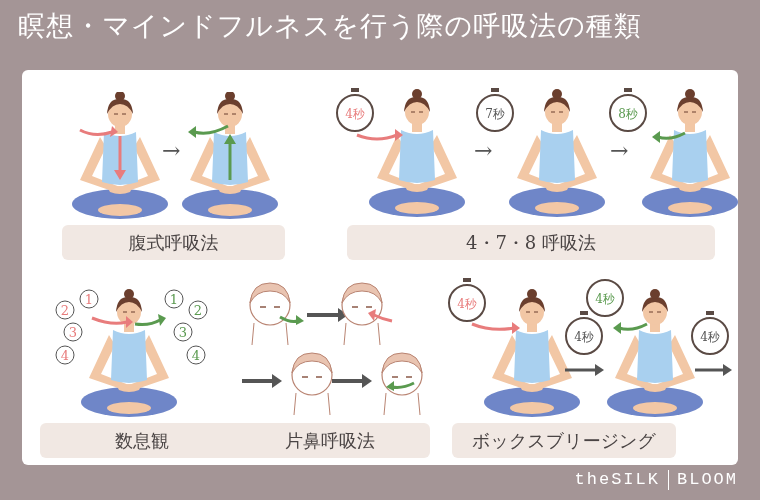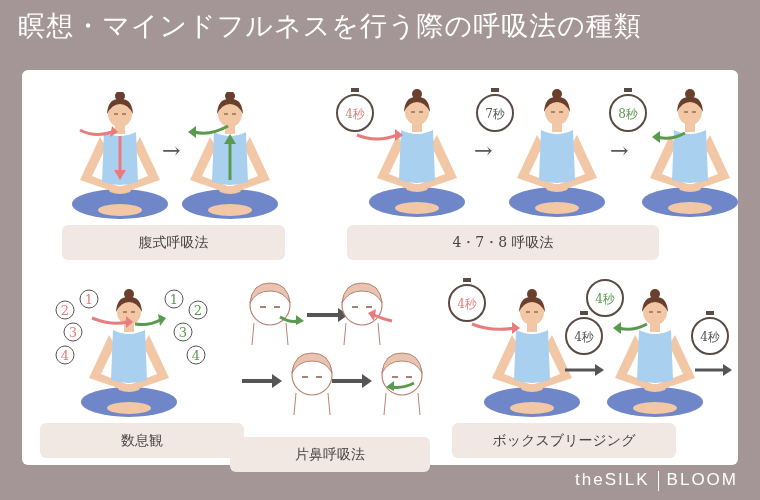--- a/index.html
+++ b/index.html
@@ -1,21 +1,21 @@
 <!DOCTYPE html>
 <html><head>
 <meta charset="utf-8">
 <style>
   * { box-sizing: border-box; margin: 0; padding: 0; }
   html, body { width: 760px; height: 500px; overflow: hidden; }
   body { background: #a49596; font-family: "DejaVu Serif", "Liberation Serif", serif; position: relative; }
   .title { position: absolute; left: 0; top: 8px; width: 660px; text-align: center; color: #ffffff; font-size: 27px; letter-spacing: 1px; }
   .panel { position: absolute; left: 22px; top: 70px; width: 716px; height: 395px; background: #ffffff; border-radius: 6px; }
-  .label { position: absolute; height: 35px; background: #f1e8e3; border-radius: 6px; color: #4a4444; font-size: 14px; display: flex; align-items: center; justify-content: center; }
-  .brand { position: absolute; right: 22px; top: 470px; color: #ffffff; font-family: Liberation Sans, sans-serif; font-size: 17px; letter-spacing: 2px; font-weight: 300; }
+  .label { position: absolute; height: 35px; background: #f1e8e3; border-radius: 6px; color: #4a4444; font-size: 18px; display: flex; align-items: center; justify-content: center; }
+  .brand { position: absolute; right: 22px; top: 470px; color: #ffffff; font-family: Liberation Mono, monospace; font-size: 17px; letter-spacing: 2px; font-weight: 300; }
   .brand .sep { margin: 0 8px; display: inline-block; width: 1px; height: 20px; background: #ffffff; vertical-align: middle; }
   .ill { position: absolute; }
   .step-arrow { position: absolute; color: #555; font-size: 22px; }
   svg text { font-family: "DejaVu Serif", "Liberation Serif", serif; }
 </style>
 </head>
 <body>
 
 <svg width="0" height="0" style="position:absolute">
   <defs>
@@ -99,21 +99,21 @@
       <g transform="translate(28,28)">
           <use href="#timer"></use>
           <text x="0" y="5" text-anchor="middle" font-size="12" fill="#5a9a4f">8秒</text>
         </g>
       <g transform="translate(40,5)">
           <use href="#person"></use>
         </g>
       <path d="M85 48 Q70 56 58 52" stroke="#5a9a4f" stroke-width="3" fill="none"></path>
       <polygon points="60,46 52,52 60,58" fill="#5a9a4f"></polygon>
     </svg>
-    <div class="label" style="left:325px;top:155px;width:312px">4・7・8 呼吸法</div>
+    <div class="label" style="left:325px;top:155px;width:368px">4・7・8 呼吸法</div>
   </div>
 
   <div>
     <svg class="ill" style="left:10px;top:212px" width="180" height="140">
       <g font-size="13">
         <circle cx="57" cy="17" r="9" fill="#fff" stroke="#555"></circle>
           <text x="57" y="22" text-anchor="middle" fill="#e87c7c">1</text>
         <circle cx="33" cy="28" r="9" fill="#fff" stroke="#555"></circle>
           <text x="33" y="33" text-anchor="middle" fill="#e87c7c">2</text>
         <circle cx="41" cy="50" r="9" fill="#fff" stroke="#555"></circle>
@@ -160,21 +160,21 @@
           <use href="#face"></use>
         </g>
       <line x1="110" y1="106" x2="142" y2="106" stroke="#555" stroke-width="4"></line>
         <polygon points="140,99 150,106 140,113" fill="#555"></polygon>
       <g transform="translate(180,100)">
           <use href="#face"></use>
         </g>
       <path d="M192 108 Q180 114 170 112" stroke="#5a9a4f" stroke-width="3" fill="none"></path>
         <polygon points="172,106 164,112 172,116" fill="#5a9a4f"></polygon>
     </svg>
-    <div class="label" style="left:208px;top:367px;width:200px">片鼻呼吸法</div>
+    <div class="label" style="left:208px;top:353px;width:200px">片鼻呼吸法</div>
   </div>
 
   <div>
     <svg class="ill" style="left:425px;top:208px" width="290" height="145">
       <g transform="translate(20,25)">
           <use href="#timer"></use>
           <text x="0" y="5" text-anchor="middle" font-size="12" fill="#e87c7c">4秒</text>
         </g>
       <g transform="translate(35,12)">
           <use href="#person"></use>

